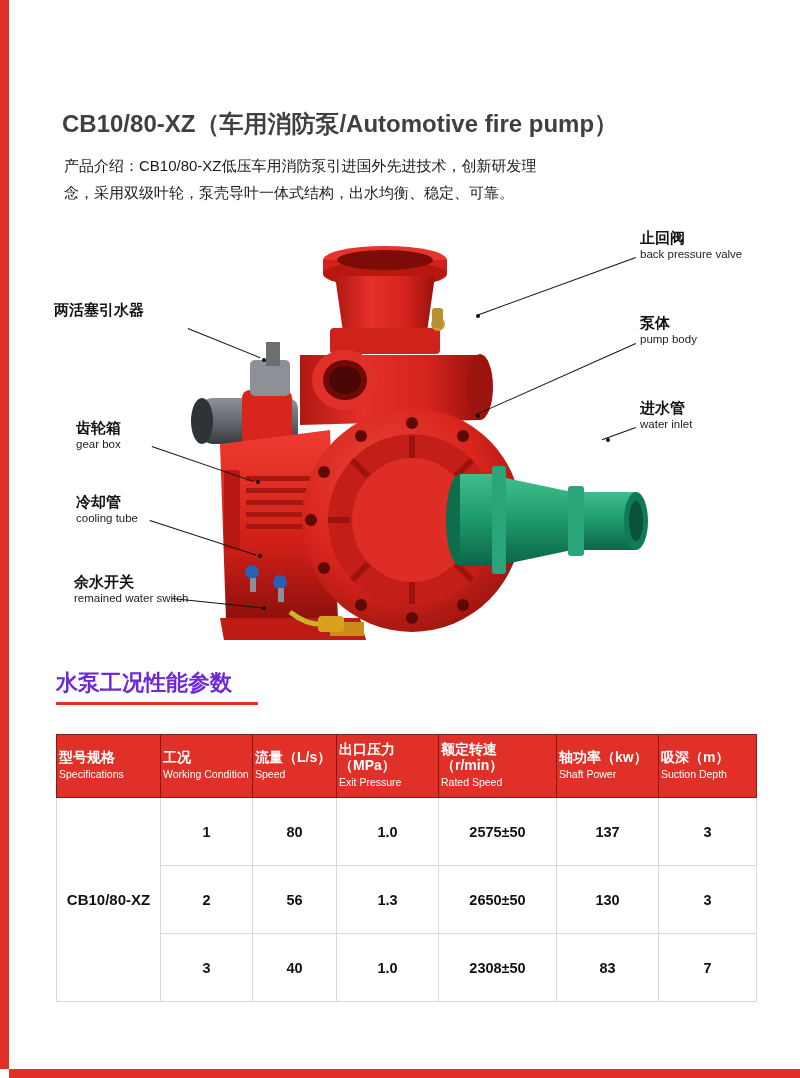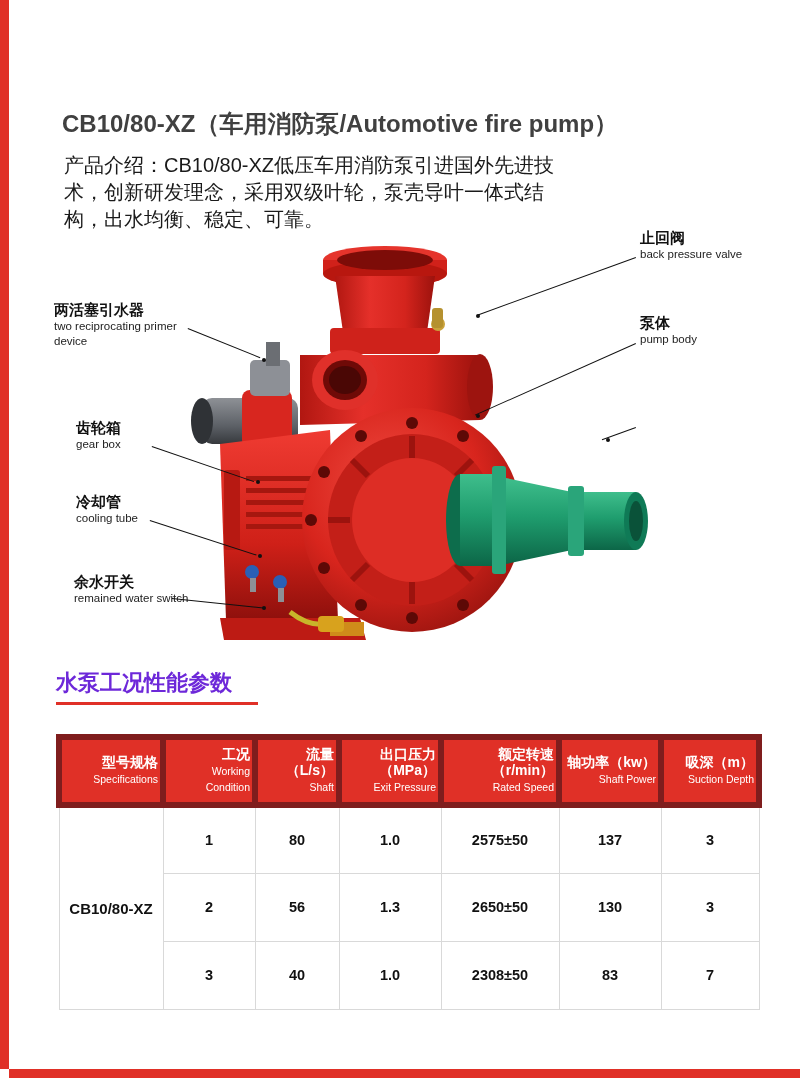--- a/index.html
+++ b/index.html
@@ -47,21 +47,21 @@
     font-size: 24px;
     font-weight: bold;
     letter-spacing: 0px;
     color: #404040;
     white-space: nowrap;
   }
   .intro {
     position: absolute;
     left: 64px; top: 152px;
     width: 500px;
-    font-size: 20px;
+    font-size: 15px;
     line-height: 27px;
     color: #1a1a1a;
   }
 
   
   .illus {
     position: absolute;
     left: 0; top: 210px;
     width: 800px; height: 440px;
   }
@@ -96,23 +96,23 @@
   table.spec {
     position: absolute;
     left: 56px; top: 734px;
     width: 700px;
     border-collapse: collapse;
     table-layout: fixed;
   }
   table.spec th {
     background: #e03027;
     color: #ffffff;
-    border: 6px solid #7f1d1d;
+    border: 1px solid #7f1d1d;
     padding: 6px 2px 7px 2px;
-    text-align: right;
+    text-align: left;
     font-weight: bold;
     line-height: 16px;
   }
   table.spec th .cn { display: block; font-size: 14px; }
   table.spec th .en { display: block; font-size: 10.5px; font-weight: normal; margin-top: 1px; }
   table.spec td {
     border: 1px solid #d9d9d9;
     text-align: center;
     font-size: 14.5px;
     font-weight: bold;
@@ -244,21 +244,20 @@
         <rect x="312" y="246" width="14" height="108" rx="3" fill="#2aa57a"></rect>
         <path d="M326 258 L392 272 L392 330 L326 344 Z" fill="url(#greeng)"></path>
         <rect x="388" y="266" width="16" height="70" rx="3" fill="#2aa57a"></rect>
         <rect x="404" y="272" width="52" height="58" fill="url(#greeng)"></rect>
         <ellipse cx="456" cy="301" rx="12" ry="29" fill="#0f7a56"></ellipse>
         <ellipse cx="456" cy="301" rx="7" ry="20" fill="#0a5239"></ellipse>
       </svg>
 
       <div class="callout left" style="left:54px; top:92px; width:150px;">
         <span class="cn">两活塞引水器</span>
-        <span class="en">two reciprocating primer device</span>
       </div>
       <div class="leader" style="left:188px; top:118px; width:78px; transform: rotate(22deg);"></div>
       <div class="dot" style="left:262px; top:148px;"></div>
 
       <div class="callout left" style="left:76px; top:210px; width:120px;">
         <span class="cn">齿轮箱</span>
         <span class="en">gear box</span>
       </div>
       <div class="leader" style="left:152px; top:236px; width:108px; transform: rotate(19deg);"></div>
       <div class="dot" style="left:256px; top:270px;"></div>
@@ -284,20 +283,24 @@
       <div class="leader" style="left:636px; top:48px; width:168px; transform: rotate(160deg); transform-origin: 0 0;"></div>
       <div class="dot" style="left:476px; top:104px;"></div>
 
       <div class="callout right" style="left:640px; top:105px; width:150px;">
         <span class="cn">泵体</span>
         <span class="en">pump body</span>
       </div>
       <div class="leader" style="left:636px; top:134px; width:176px; transform: rotate(156deg); transform-origin: 0 0;"></div>
       <div class="dot" style="left:476px; top:204px;"></div>
 
+      <div class="callout right" style="left:640px; top:190px; width:150px;">
+        <span class="cn">进水管</span>
+        <span class="en">water inlet</span>
+      </div>
       <div class="leader" style="left:636px; top:218px; width:36px; transform: rotate(160deg); transform-origin: 0 0;"></div>
       <div class="dot" style="left:606px; top:228px;"></div>
     </div>
 
     <div class="section-title">水泵工况性能参数</div>
     <div class="section-underline"></div>
 
     <table class="spec">
       <colgroup>
         <col style="width:104px">
@@ -313,21 +316,21 @@
           <th>
             <span class="cn">型号规格</span>
             <span class="en">Specifications</span>
           </th>
           <th>
             <span class="cn">工况</span>
             <span class="en">Working Condition</span>
           </th>
           <th>
             <span class="cn">流量（L/s）</span>
-            <span class="en">Shaft</span>
+            <span class="en">Speed</span>
           </th>
           <th>
             <span class="cn">出口压力（MPa）</span>
             <span class="en">Exit Pressure</span>
           </th>
           <th>
             <span class="cn">额定转速（r/min）</span>
             <span class="en">Rated Speed</span>
           </th>
           <th>

